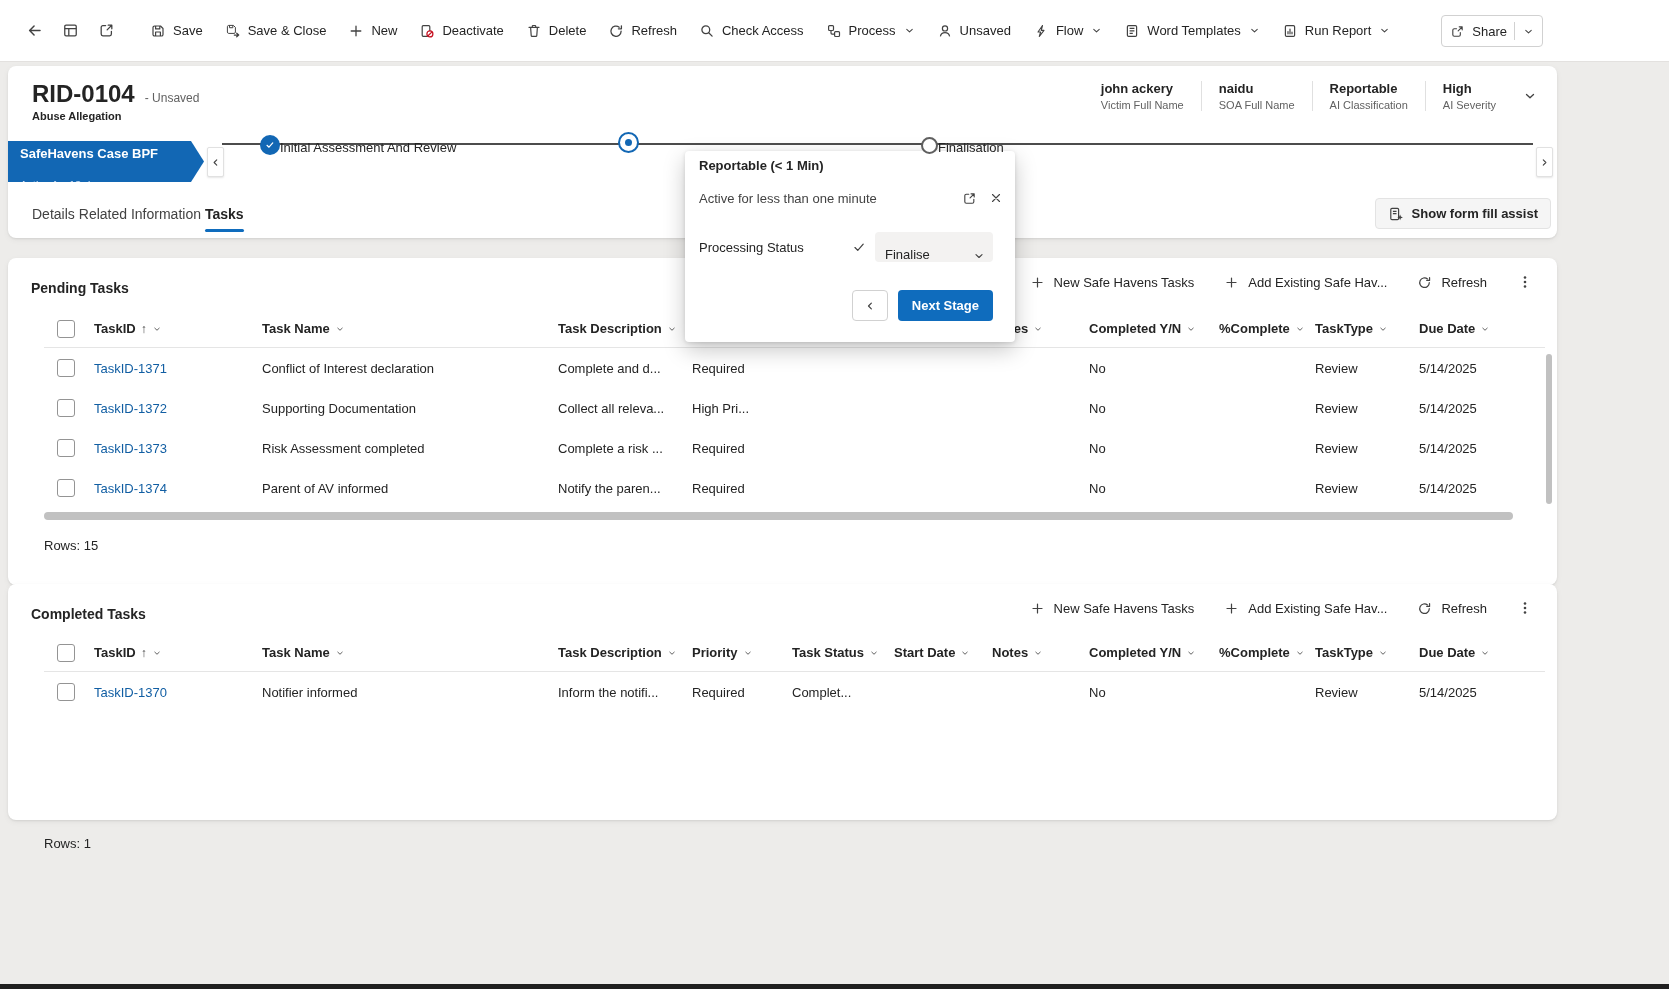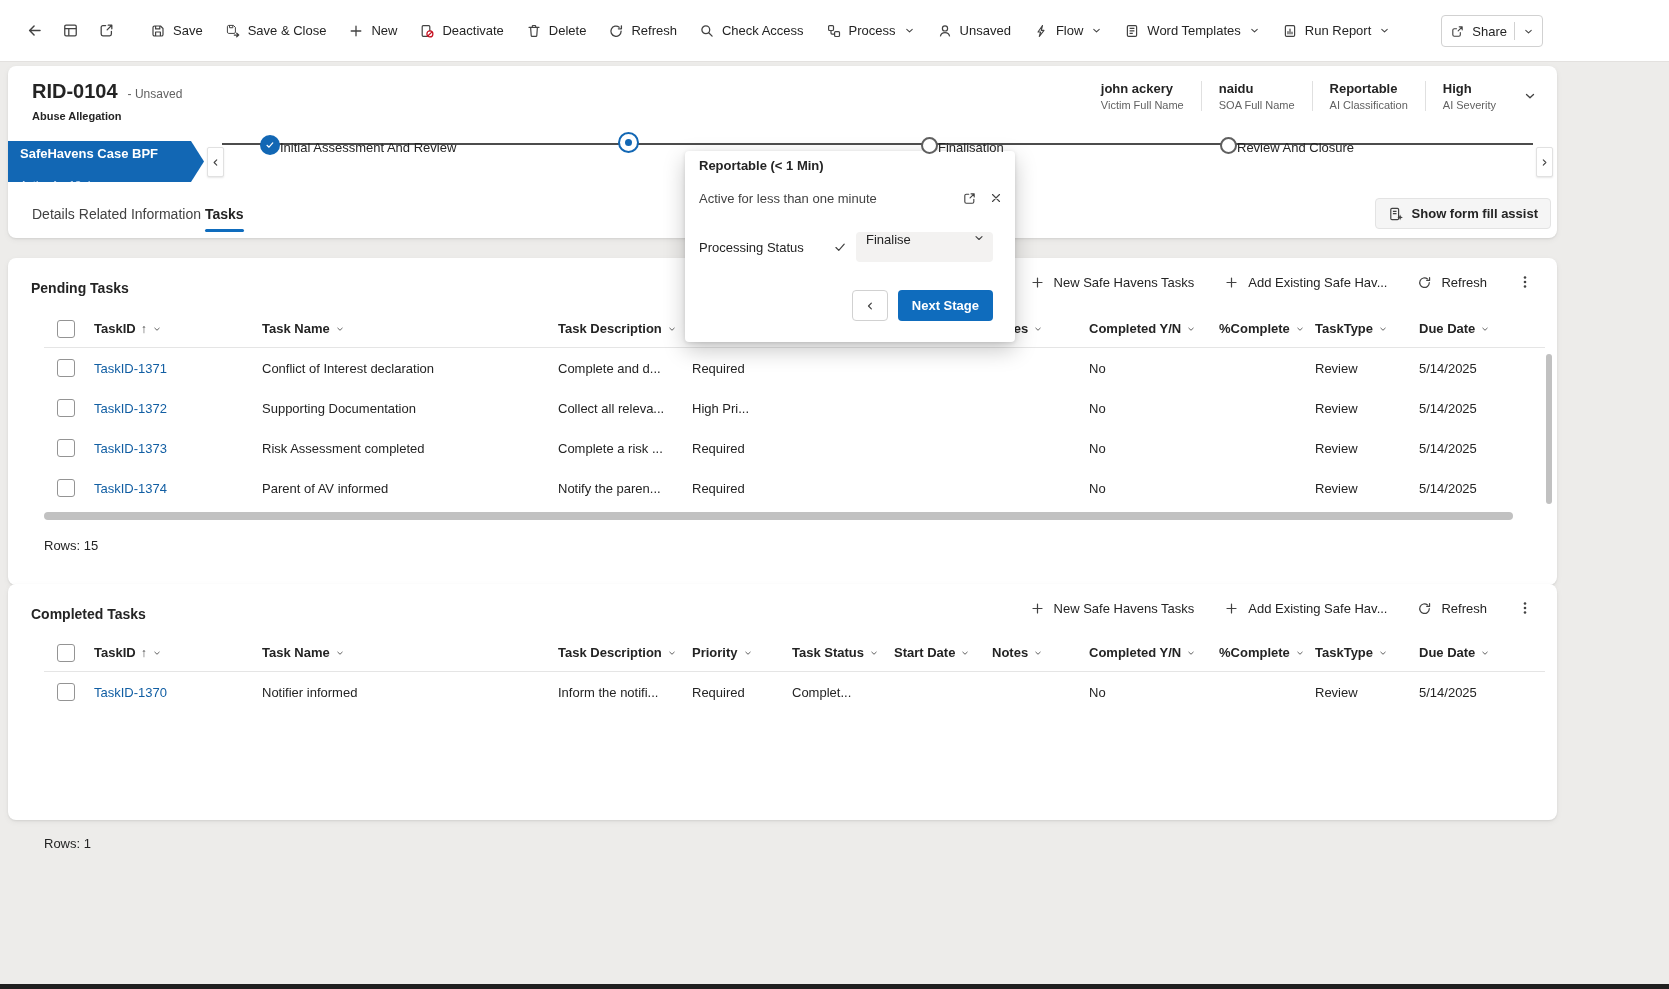--- a/index.html
+++ b/index.html
@@ -17,21 +17,21 @@
   .chev { display:flex; align-items:center; margin-left:1px; }
   .share-btn { position:absolute; right:126px; top:15px; height:32px; background:#fff; border:1px solid #d1d1d1;
                border-radius:4px; display:flex; align-items:center; gap:7px; padding:0 8px; font-size:13px; cursor:pointer; }
   .share-sep { width:1px; height:18px; background:#d1d1d1; }
 
   
   .card { position:absolute; left:8px; width:1549px; background:#fff; border-radius:8px;
           box-shadow:0 1px 2px rgba(0,0,0,.08), 0 2px 6px rgba(0,0,0,.05); }
   #header-card { top:66px; height:172px; }
   .title-row { position:absolute; left:24px; top:14px; display:flex; align-items:baseline; gap:10px; }
-  .rec-id { font-size:20px; font-weight:700; }
+  .rec-id { font-size:24px; font-weight:700; }
   .unsaved { font-size:12px; color:#616161; }
   .entity { position:absolute; left:24px; top:44px; font-size:11px; font-weight:700; }
   .hdr-fields { position:absolute; right:14px; top:15px; display:flex; align-items:center; }
   .hf { padding:0 17px; display:flex; flex-direction:column; }
   .hf + .hf { border-left:1px solid #e0e0e0; }
   .hf-value { font-size:13px; font-weight:700; white-space:nowrap; }
   .hf-label { font-size:11px; color:#616161; margin-top:3px; white-space:nowrap; }
   .hdr-chev-btn { width:26px; height:26px; display:flex; align-items:center; justify-content:center; cursor:pointer; margin-left:4px; border-radius:4px; }
 
   
@@ -87,21 +87,21 @@
   
   .flyout { position:absolute; left:685px; top:151px; width:330px; height:191px; background:#fff; border-radius:4px;
             box-shadow:0 8px 22px rgba(0,0,0,.22), 0 1px 4px rgba(0,0,0,.12); z-index:40; }
   .flyout-stage { height:29px; display:flex; align-items:center; padding-left:14px; font-size:13px; font-weight:700; white-space:nowrap; }
   .flyout-head { display:flex; align-items:center; padding:4px 12px 0 14px; height:32px; }
   .flyout-title { flex:1; font-size:13px; color:#424242; }
   .flyout-hicons { display:flex; align-items:center; gap:12px; }
   .flyout-field { display:flex; align-items:center; padding:20px 22px 0 14px; }
   .flyout-field-label { font-size:13px; flex:1; }
   .fcheck { margin-right:9px; display:flex; }
-  .dropdown { width:137px; height:30px; background:#f3f2f1; border-radius:4px; display:flex; align-items:flex-start;
+  .dropdown { width:118px; height:30px; background:#f3f2f1; border-radius:4px; display:flex; align-items:flex-end;
               padding:0 8px 0 10px; font-size:13px; cursor:pointer; }
   .dropdown-value { flex:1; }
   .flyout-actions { position:absolute; right:22px; bottom:21px; display:flex; gap:10px; }
   .btn-back { width:36px; height:31px; border:1px solid #d1d1d1; border-radius:4px; background:#fff;
               display:flex; align-items:center; justify-content:center; cursor:pointer; }
   .btn-primary { height:31px; padding:0 14px; background:#0f6cbd; color:#fff; border:none; border-radius:4px;
                  font-size:13px; font-weight:700; display:flex; align-items:center; cursor:pointer; font-family:inherit; }
 
   .bottom-bar { position:absolute; left:0; bottom:0; width:100%; height:5px; background:#1f1f1f; }
   svg { display:block; }
@@ -334,24 +334,20 @@
         <div class="sc-current">
             <span class="sc-dot"></span>
           </div>
       </div>
 
       <div class="stage" style="left:913px;">
         <div class="sc-future"></div>
         <div class="stage-label">Finalisation</div>
       </div>
 
-      <div class="stage" style="left:1212px;">
-        <div class="sc-future"></div>
-        <div class="stage-label">Review And Closure</div>
-      </div>
 
       <div class="bpf-nav right">
         <svg width="11" height="11" viewBox="0 0 16 16">
             <path d="M6.2 4.2 10 8l-3.8 3.8" fill="none" stroke="#424242" stroke-width="1.6" stroke-linecap="round" stroke-linejoin="round"></path>
           </svg>
       </div>
     </div>
 
     <div class="tabs">
       <div class="tab">

